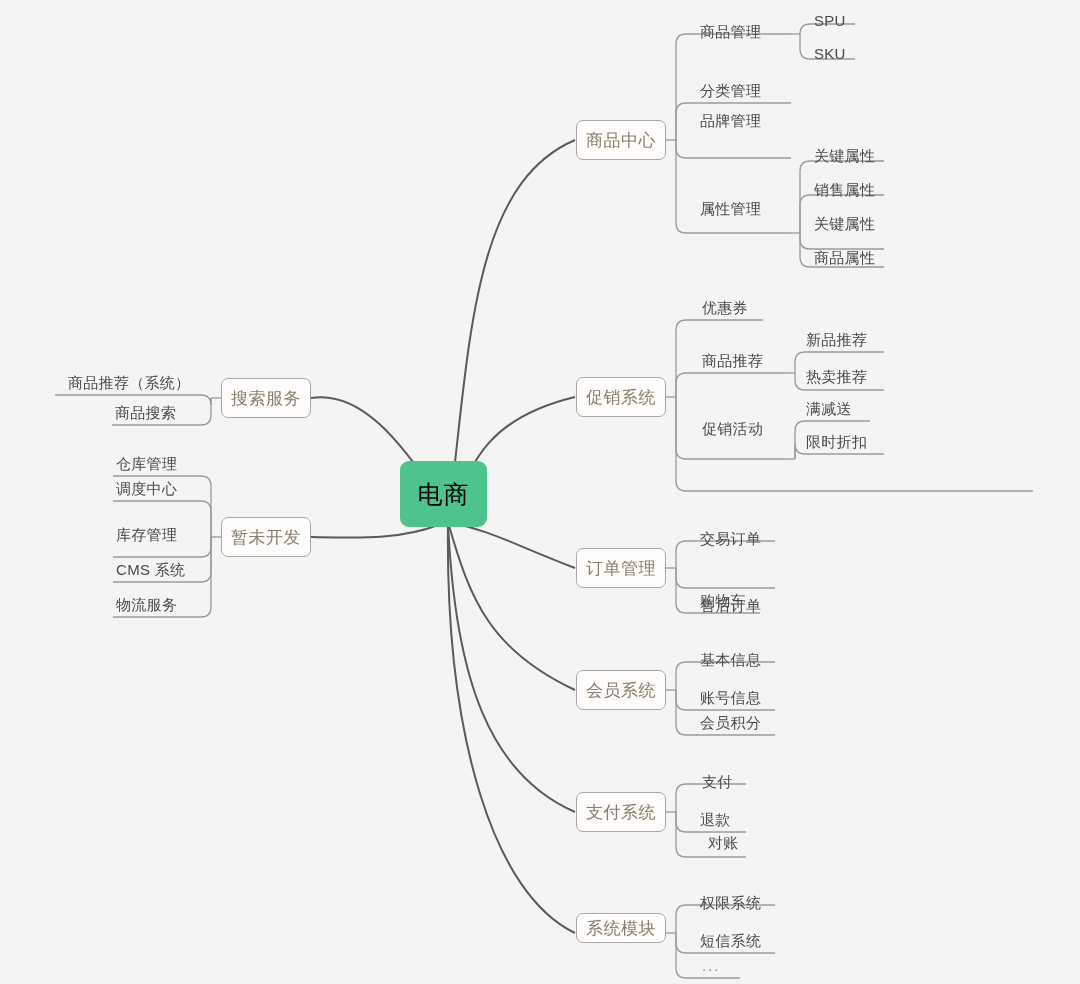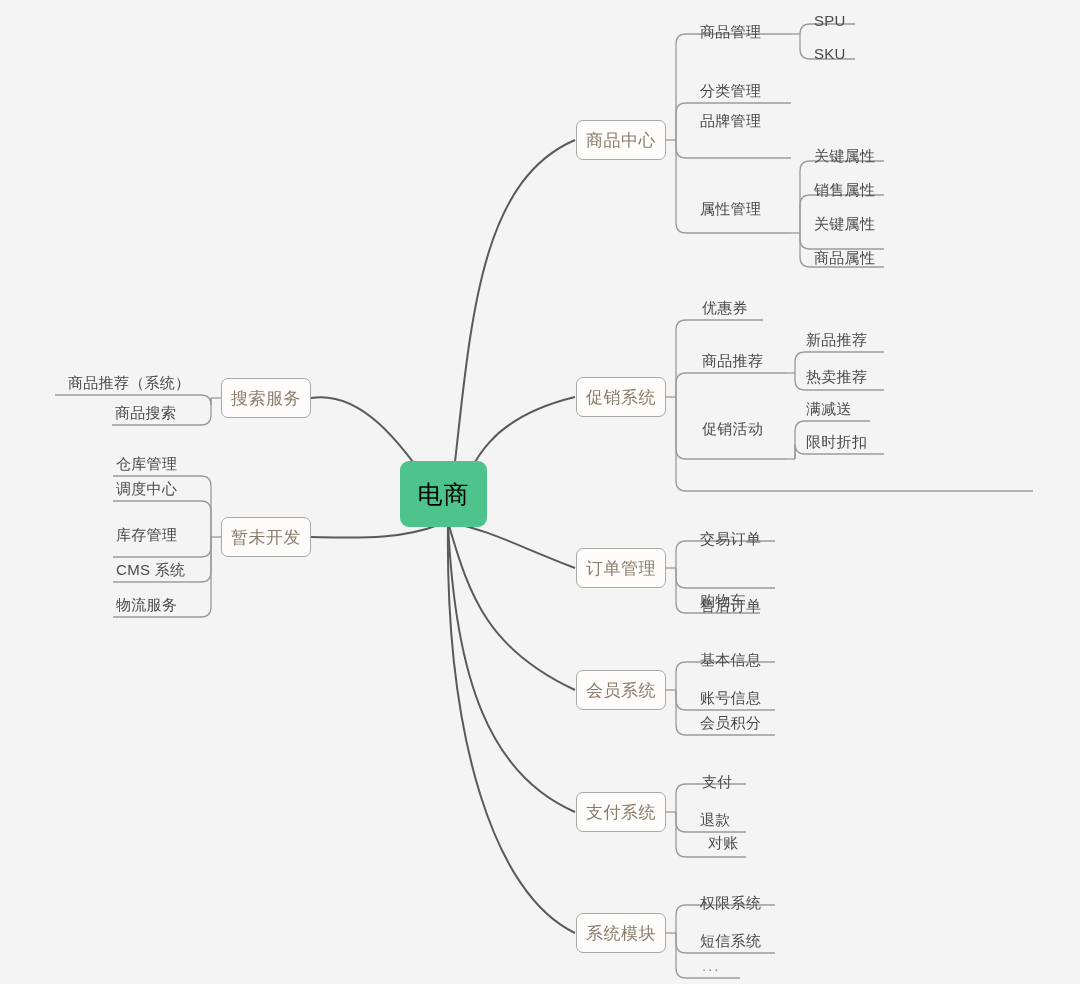--- a/index.html
+++ b/index.html
@@ -185,19 +185,19 @@
   <div class="leaf" style="left:700px; top:652px;">基本信息</div>
   <div class="leaf" style="left:700px; top:690px;">账号信息</div>
   <div class="leaf" style="left:700px; top:715px;">会员积分</div>
 
   <div class="node branch-node" style="left:576px; top:792px; width:90px; height:40px;">支付系统</div>
 
   <div class="leaf" style="left:702px; top:774px;">支付</div>
   <div class="leaf" style="left:700px; top:812px;">退款</div>
   <div class="leaf" style="left:708px; top:837px;font-family:Liberation Mono, monospace;">对账</div>
 
-  <div class="node branch-node" style="left:576px; top:913px; width:90px; height:40px;">系统模块</div>
+  <div class="node branch-node" style="left:576px; top:913px; width:90px; height:30px;">系统模块</div>
 
   <div class="leaf" style="left:700px; top:895px;">权限系统</div>
   <div class="leaf" style="left:700px; top:933px;">短信系统</div>
   <div class="leaf dots" style="left:702px; top:958px;">...</div>
 
 </div>
 
 </body></html>

